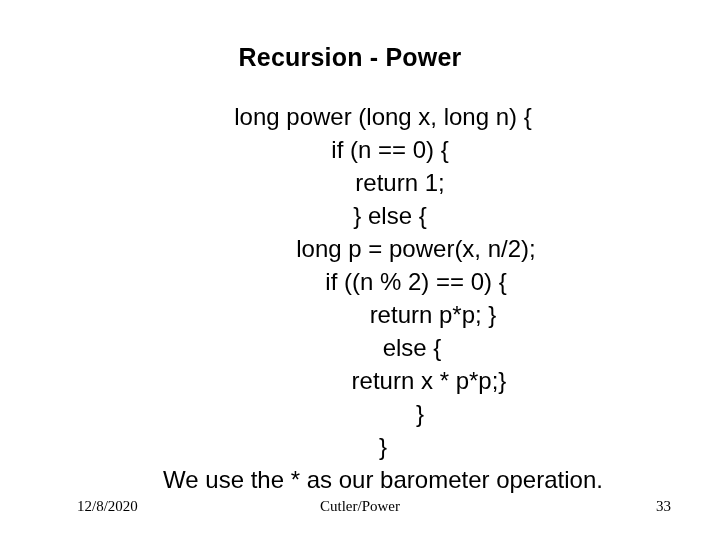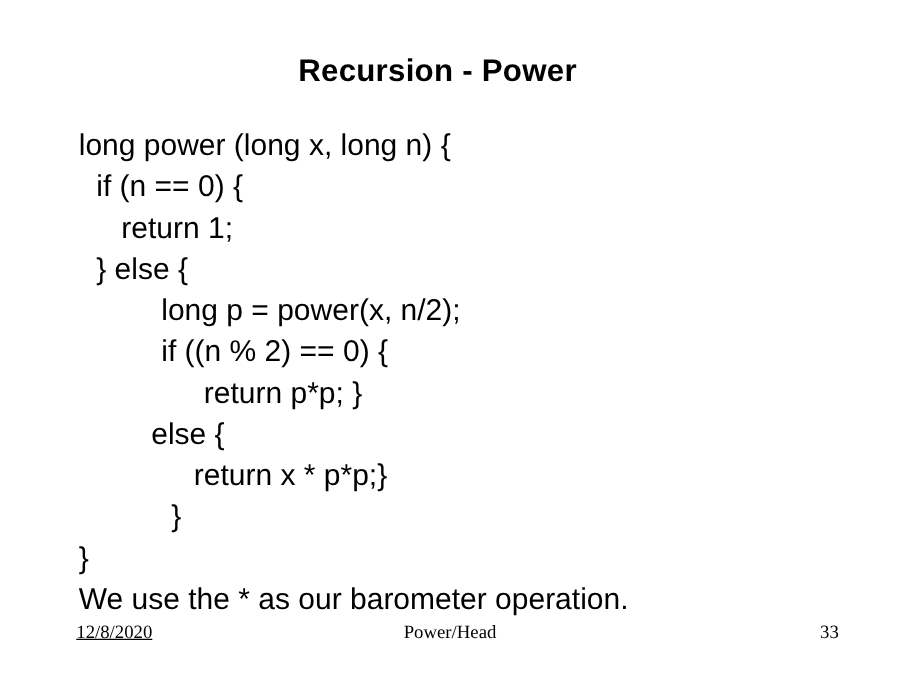--- a/index.html
+++ b/index.html
@@ -33,36 +33,36 @@
     left: 63px;
     top: 100px;
     width: 640px;
     font-size: 24px;
     line-height: 33px;
     white-space: pre;
   }
   .body-line {
     height: 33px;
     white-space: pre;
+    text-align: center;
   }
   .slide-footer {
     position: absolute;
     left: 0;
     top: 498px;
     width: 720px;
     height: 20px;
     font-family: "Liberation Serif", serif;
     font-size: 15px;
     line-height: 17px;
   }
   .footer-date {
     position: absolute;
-    left: 61px;
+    left: 77px;
     top: 0;
-    text-decoration: underline;
   }
   .footer-author {
     position: absolute;
     left: 0;
     right: 0;
     top: 0;
     text-align: center;
   }
   .footer-page-number {
     position: absolute;
@@ -73,16 +73,16 @@
 </head>
 <body>
 
 <div class="slide">
   <div class="slide-title">Recursion - Power</div>
 
   <div class="code-block"><div class="body-line" style="padding-left: 0px;">long power (long x, long n) {</div><div class="body-line" style="padding-left: 14px;">if (n == 0) {</div><div class="body-line" style="padding-left: 34px;">return 1;</div><div class="body-line" style="padding-left: 14px;">} else {</div><div class="body-line" style="padding-left: 66px;">long p = power(x, n/2);</div><div class="body-line" style="padding-left: 66px;">if ((n % 2) == 0) {</div><div class="body-line" style="padding-left: 100px;">return p*p; }</div><div class="body-line" style="padding-left: 58px;">else {</div><div class="body-line" style="padding-left: 92px;">return x * p*p;}</div><div class="body-line" style="padding-left: 74px;">}</div><div class="body-line" style="padding-left: 0px;">}</div><div class="body-line" style="padding-left: 0px;">We use the * as our barometer operation.</div></div>
 
   <div class="slide-footer">
     <span class="footer-date">12/8/2020</span>
-    <span class="footer-author">Power/Head</span>
+    <span class="footer-author">Cutler/Power</span>
     <span class="footer-page-number">33</span>
   </div>
 </div>
 
 </body></html>

